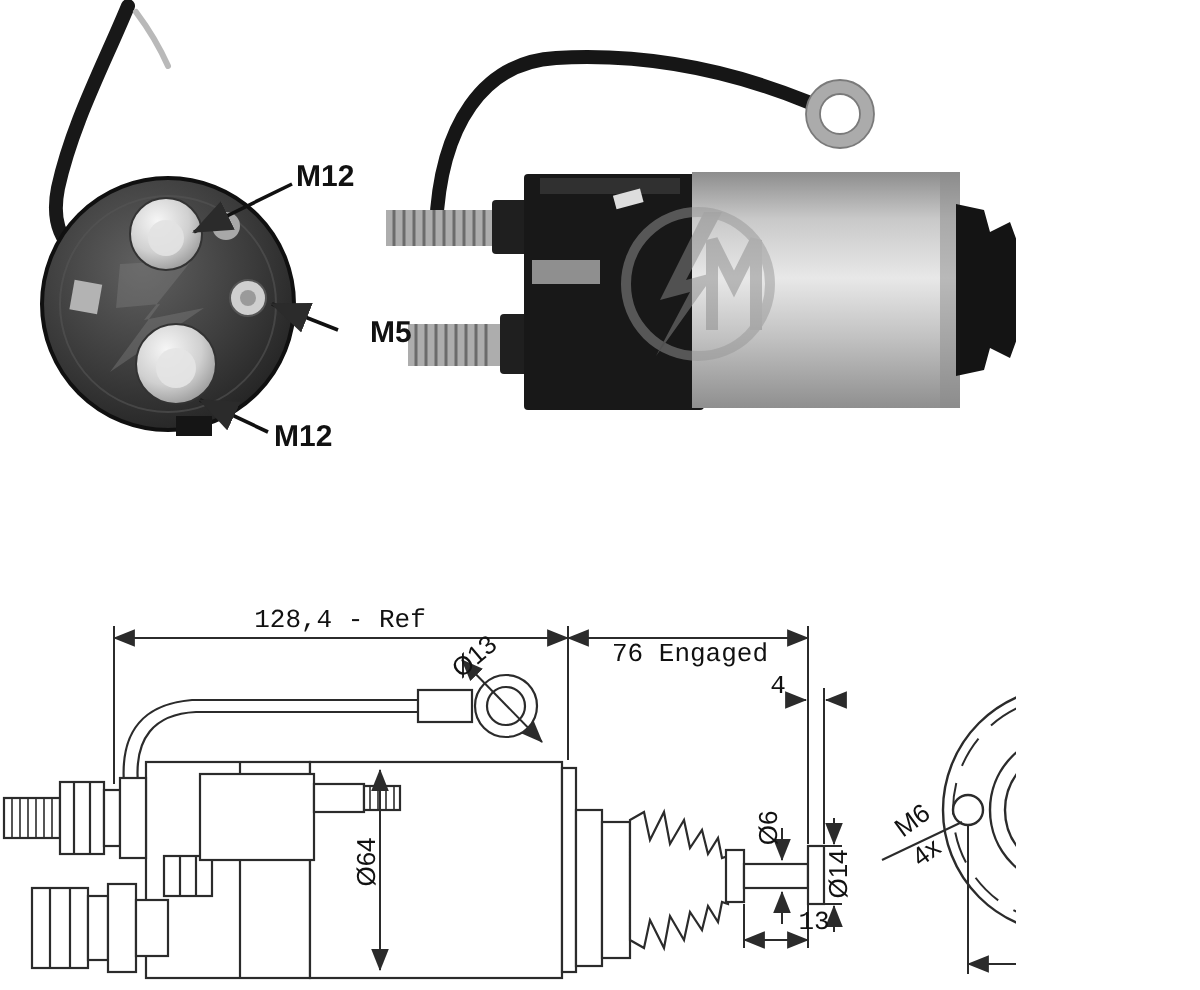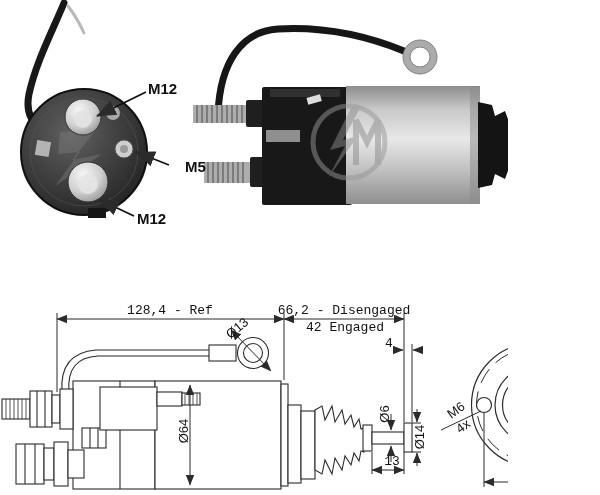--- a/index.html
+++ b/index.html
@@ -223,25 +223,24 @@
       <line x1="484" y1="482" x2="582" y2="482" marker-start="url(#a)" marker-end="url(#a)"></line>
     </g>
   </g>
 </svg>
 
 <div class="lbl photo-label" style="left:148px;top:81px">M12</div>
 <div class="lbl photo-label" style="left:185px;top:159px">M5</div>
 <div class="lbl photo-label" style="left:137px;top:211px">M12</div>
 
 <div class="lbl dim ctr" style="left:170px;top:310px">128,4 - Ref</div>
-<div class="lbl dim ctr" style="left:344px;top:310px">66,2 - Disengaged</div>
-<div class="lbl dim ctr" style="left:345px;top:327px">42 Engaged</div>
+<div class="lbl dim ctr" style="left:345px;top:327px">76 Engaged</div>
 <div class="lbl dim ctr" style="left:389px;top:343px">4</div>
 <div class="lbl dim rot40" style="left:237px;top:328px">Ø13</div>
 <div class="lbl dim rot90" style="left:183px;top:431px">Ø64</div>
 <div class="lbl dim rot90" style="left:384px;top:414px">Ø6</div>
 <div class="lbl dim rot90" style="left:419px;top:437px">Ø14</div>
-<div class="lbl dim ctr" style="left:392px;top:461px">13</div>
+<div class="lbl dim ctr" style="left:407px;top:461px">13</div>
 <div class="lbl dim rot36" style="left:456px;top:410px">M6</div>
 <div class="lbl dim rot36" style="left:463px;top:426px">4x</div>
 <div class="lbl dim ctr" style="left:533px;top:474px">35</div>
 
 </div>
 
 </body></html>

